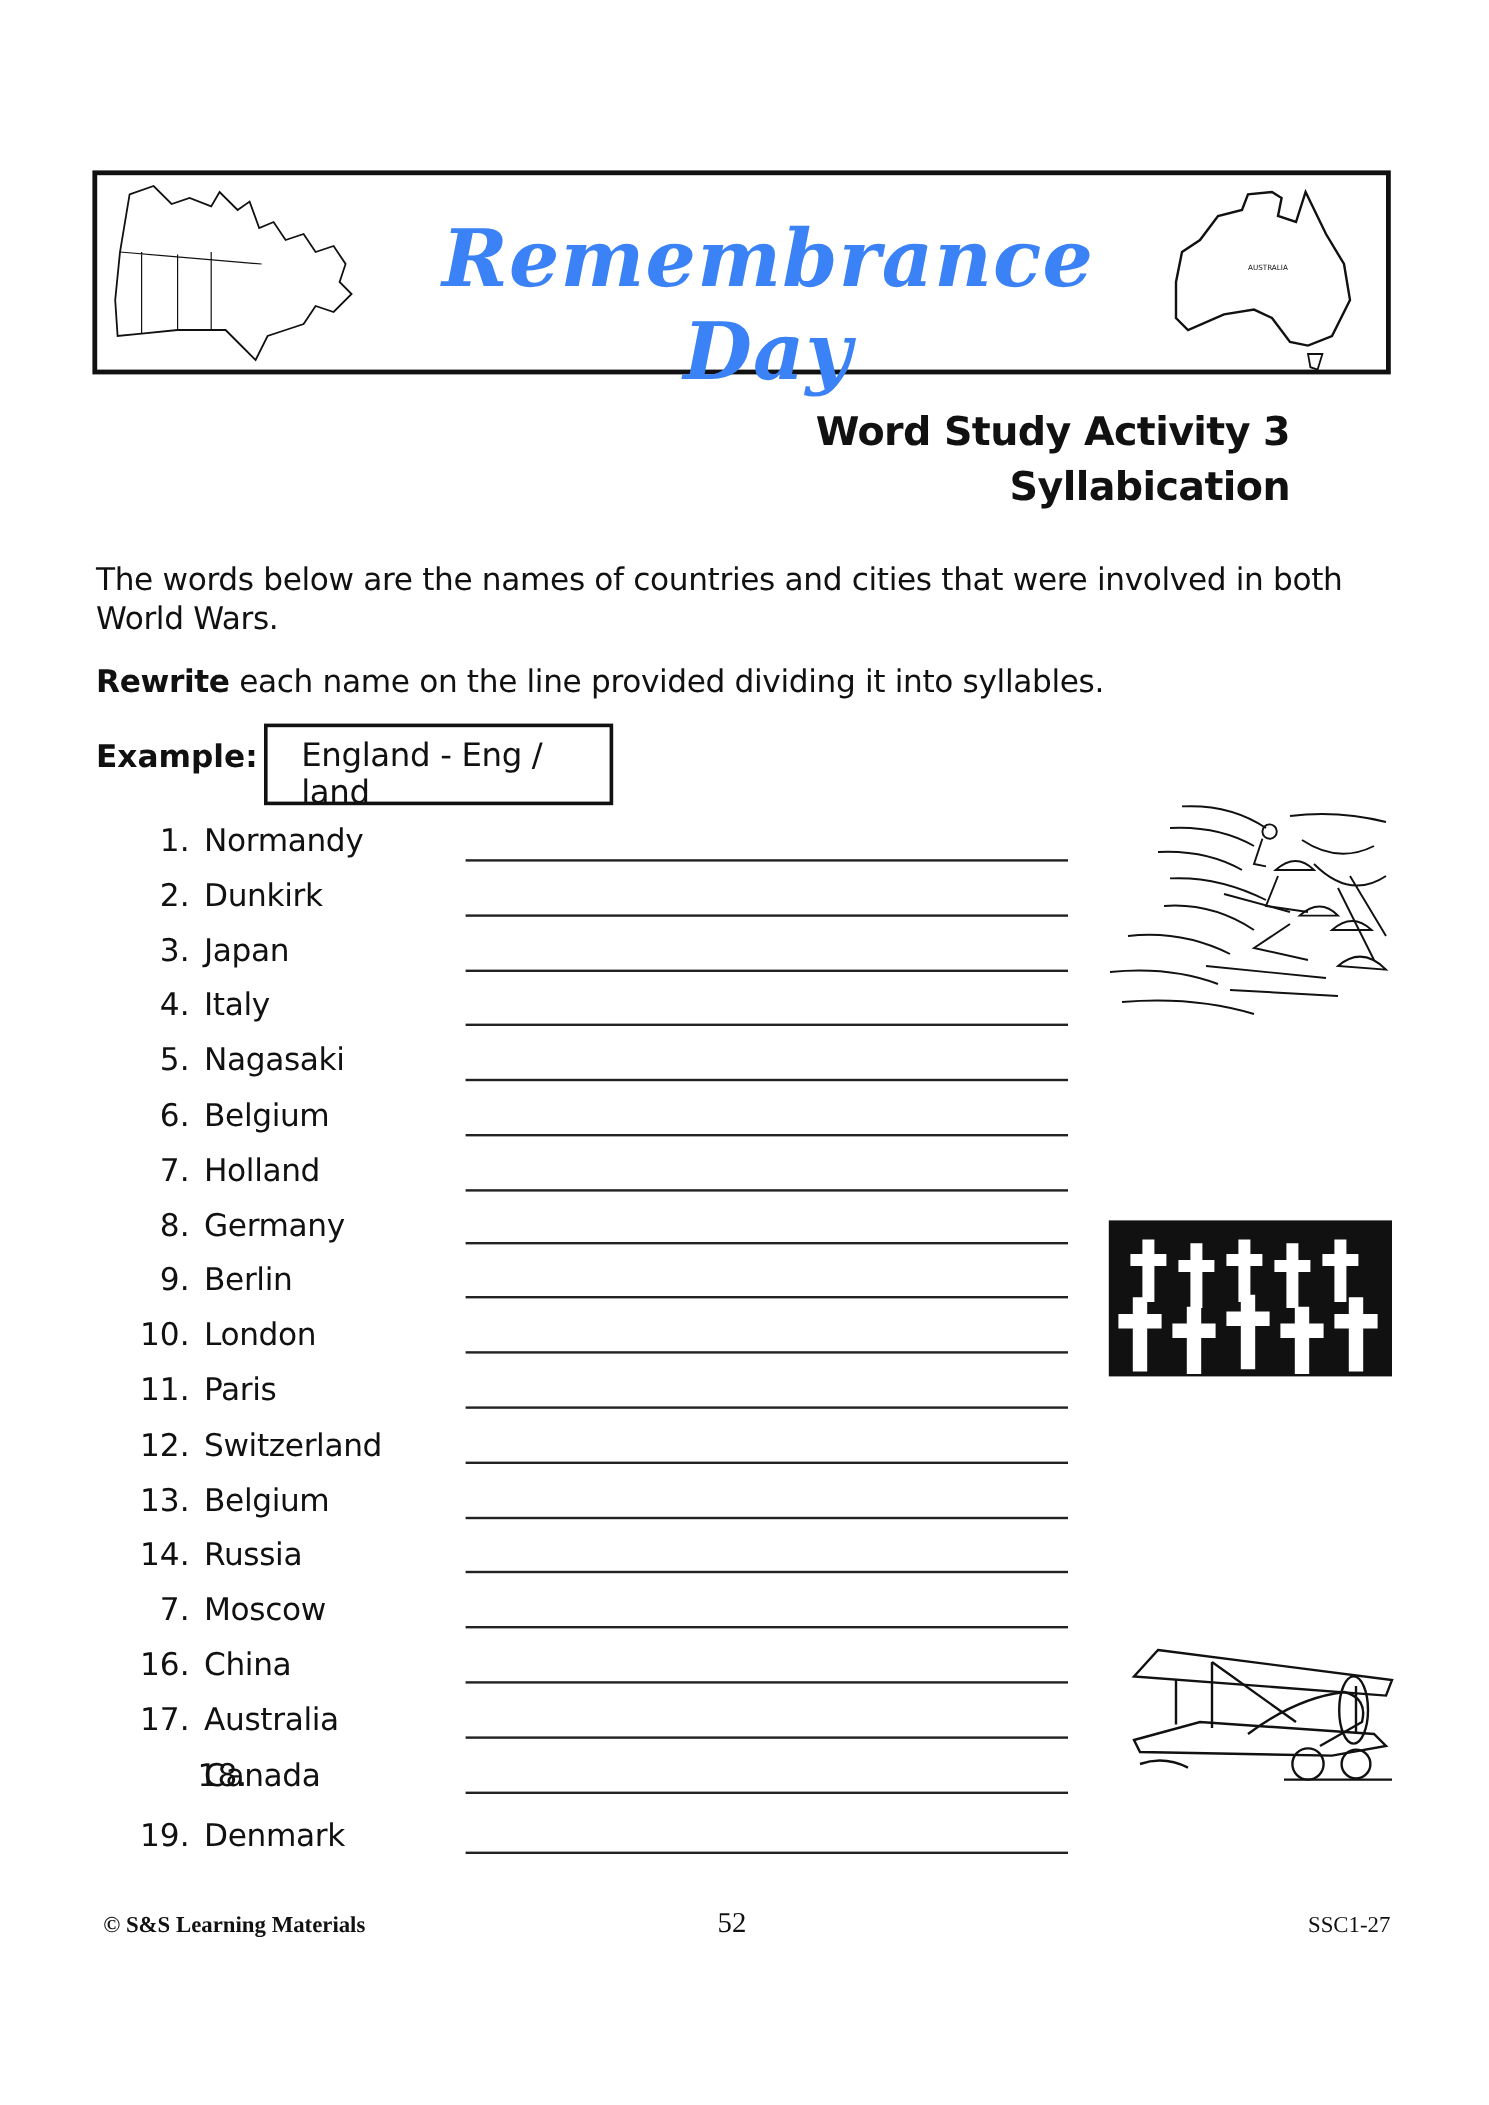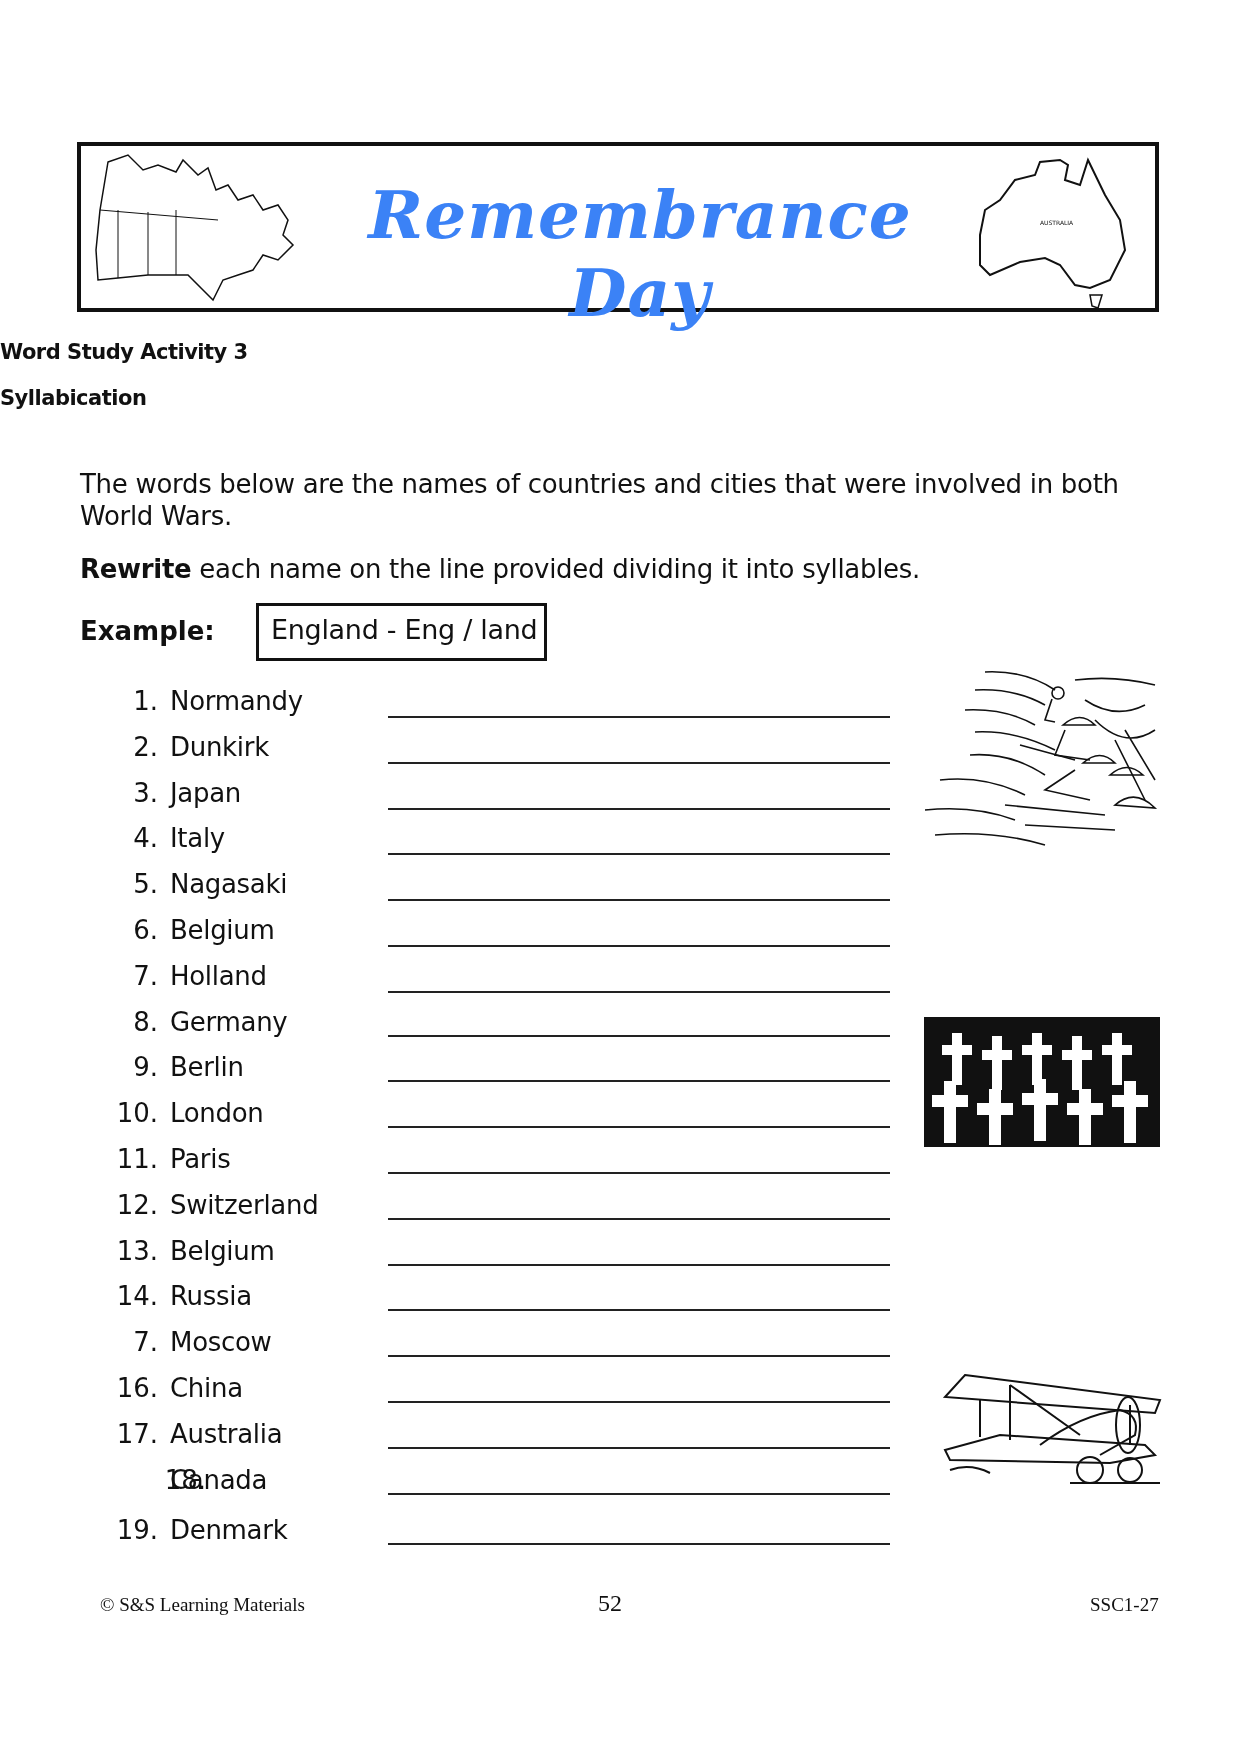--- a/index.html
+++ b/index.html
@@ -2,26 +2,26 @@
 <html><head>
 <meta charset="utf-8">
 <style>
   html, body { margin:0; padding:0; background:#fff; }
   body { width:1241px; height:1754px; position:relative; overflow:hidden; color:#111;
          font-family: "DejaVu Sans", sans-serif; }
   .abs { position:absolute; }
   #title-box { left:77px; top:142px; width:1082px; height:170px; border:4px solid #111; box-sizing:border-box; }
   #title-text { left:320px; top:176px; width:640px; text-align:center; font-family:"DejaVu Serif", serif;
     font-style:italic; font-weight:bold; font-size:66px; letter-spacing:1px; color:#3b82f6; }
-  .heading { left:0; width:1075px; text-align:left; font-weight:bold; font-size:21px; letter-spacing:-0.5px; }
+  .heading { left:0; width:1075px; text-align:right; font-weight:bold; font-size:33px; letter-spacing:-0.5px; }
   .para { left:80px; width:1080px; font-size:26px; letter-spacing:-0.3px; line-height:32px; }
   .para b { font-weight:bold; }
   #example-label { left:80px; top:616px; font-size:26px; font-weight:bold; }
-  #example-box { left:220px; top:603px; width:291px; height:58px; border:3px solid #111; box-sizing:border-box;
-    font-size:27px; padding:8px 0 0 12px; letter-spacing:-0.3px;margin-left:36px; }
+  #example-box { left:220px; top:603px; width:291px; height:68px; border:3px solid #111; box-sizing:border-box;
+    font-size:27px; padding:8px 0 0 28px; letter-spacing:-0.3px; }
   .row { position:absolute; left:0; width:900px; height:46px; }
   .row .num { position:absolute; right:742px; width:60px; text-align:right; font-size:26px; }
   .row .word { position:absolute; left:170px; font-size:26px; letter-spacing:-0.3px; }
   .row .line { position:absolute; left:388px; width:502px; border-top:2px solid #222; }
   .footer { top:1594px; font-family:"Liberation Serif", serif; font-size:19px; }
   svg { position:absolute; }
 </style>
 </head>
 <body>
 
@@ -187,15 +187,15 @@
     <path d="M15,95 L70,80 L215,90 L225,100 L180,108 L20,105 Z"></path>
     <path d="M50,45 L50,82 M80,30 L80,85 M200,50 L200,90 M80,30 L150,80"></path>
     <path d="M110,90 Q150,60 190,55 Q210,60 205,80 L170,100"></path>
     <ellipse cx="198" cy="70" rx="12" ry="28"></ellipse>
     <circle cx="160" cy="115" r="13"></circle>
       <circle cx="200" cy="115" r="12"></circle>
     <path d="M20,115 Q40,108 60,118 M140,128 L230,128"></path>
   </g>
 </svg>
 
-<div class="abs footer" style="left:100px;font-weight:normal">© S&amp;S Learning Materials</div>
+<div class="abs footer" style="left:86px;font-weight:bold">© S&amp;S Learning Materials</div>
 <div class="abs footer" style="left:598px;font-size:24px;top:1590px">52</div>
 <div class="abs footer" style="left:1090px">SSC1-27</div>
 
 </body></html>

